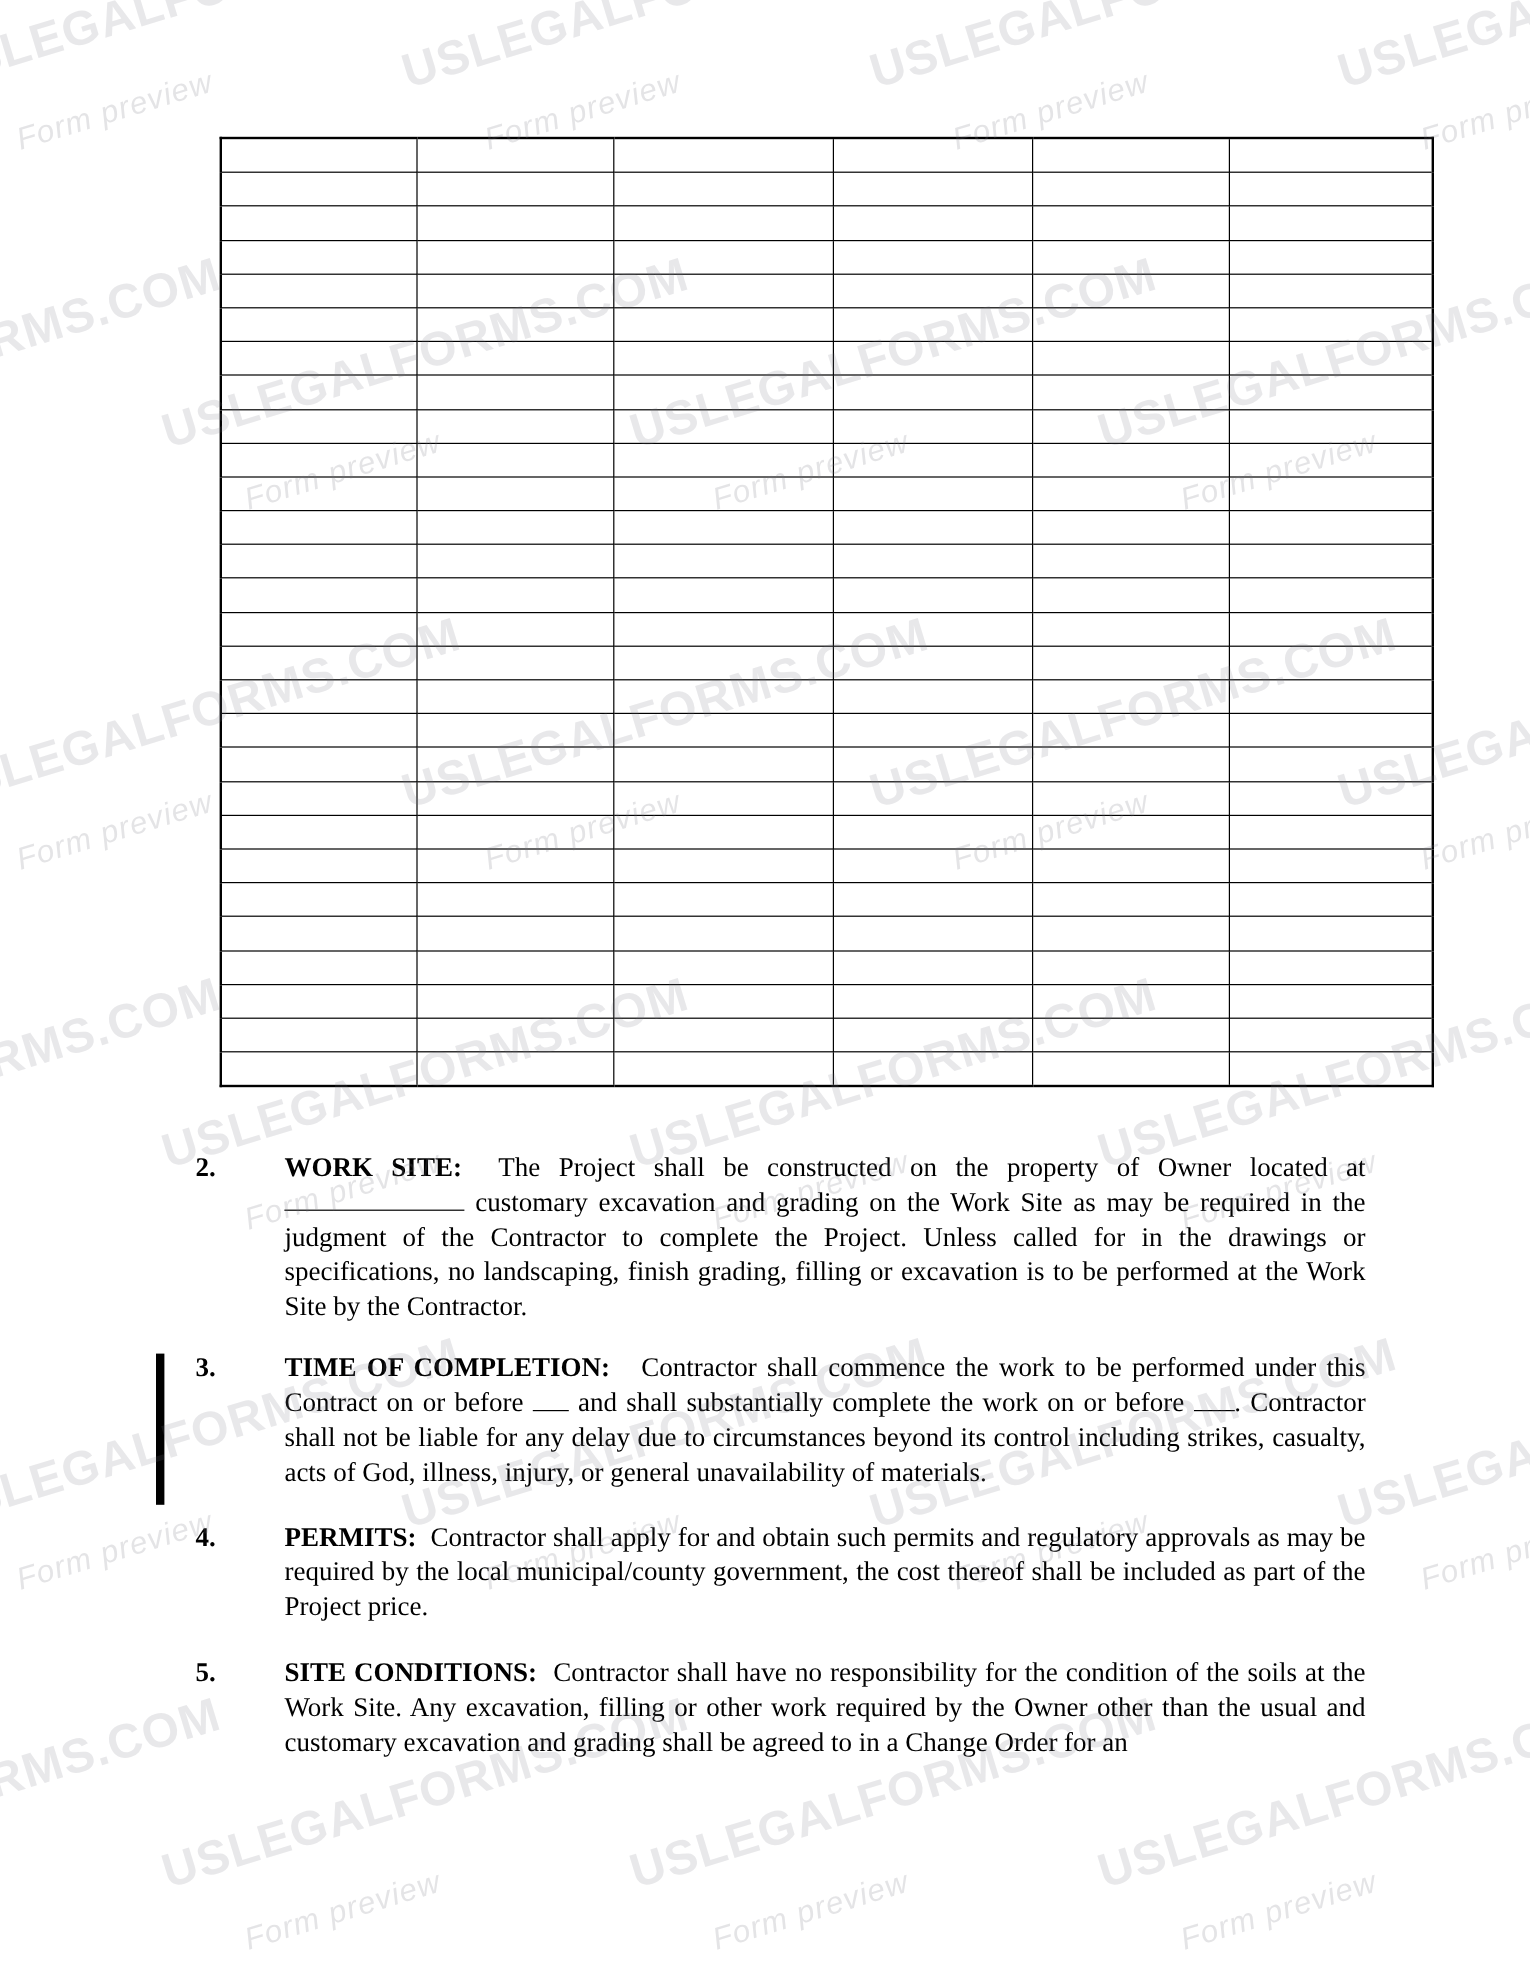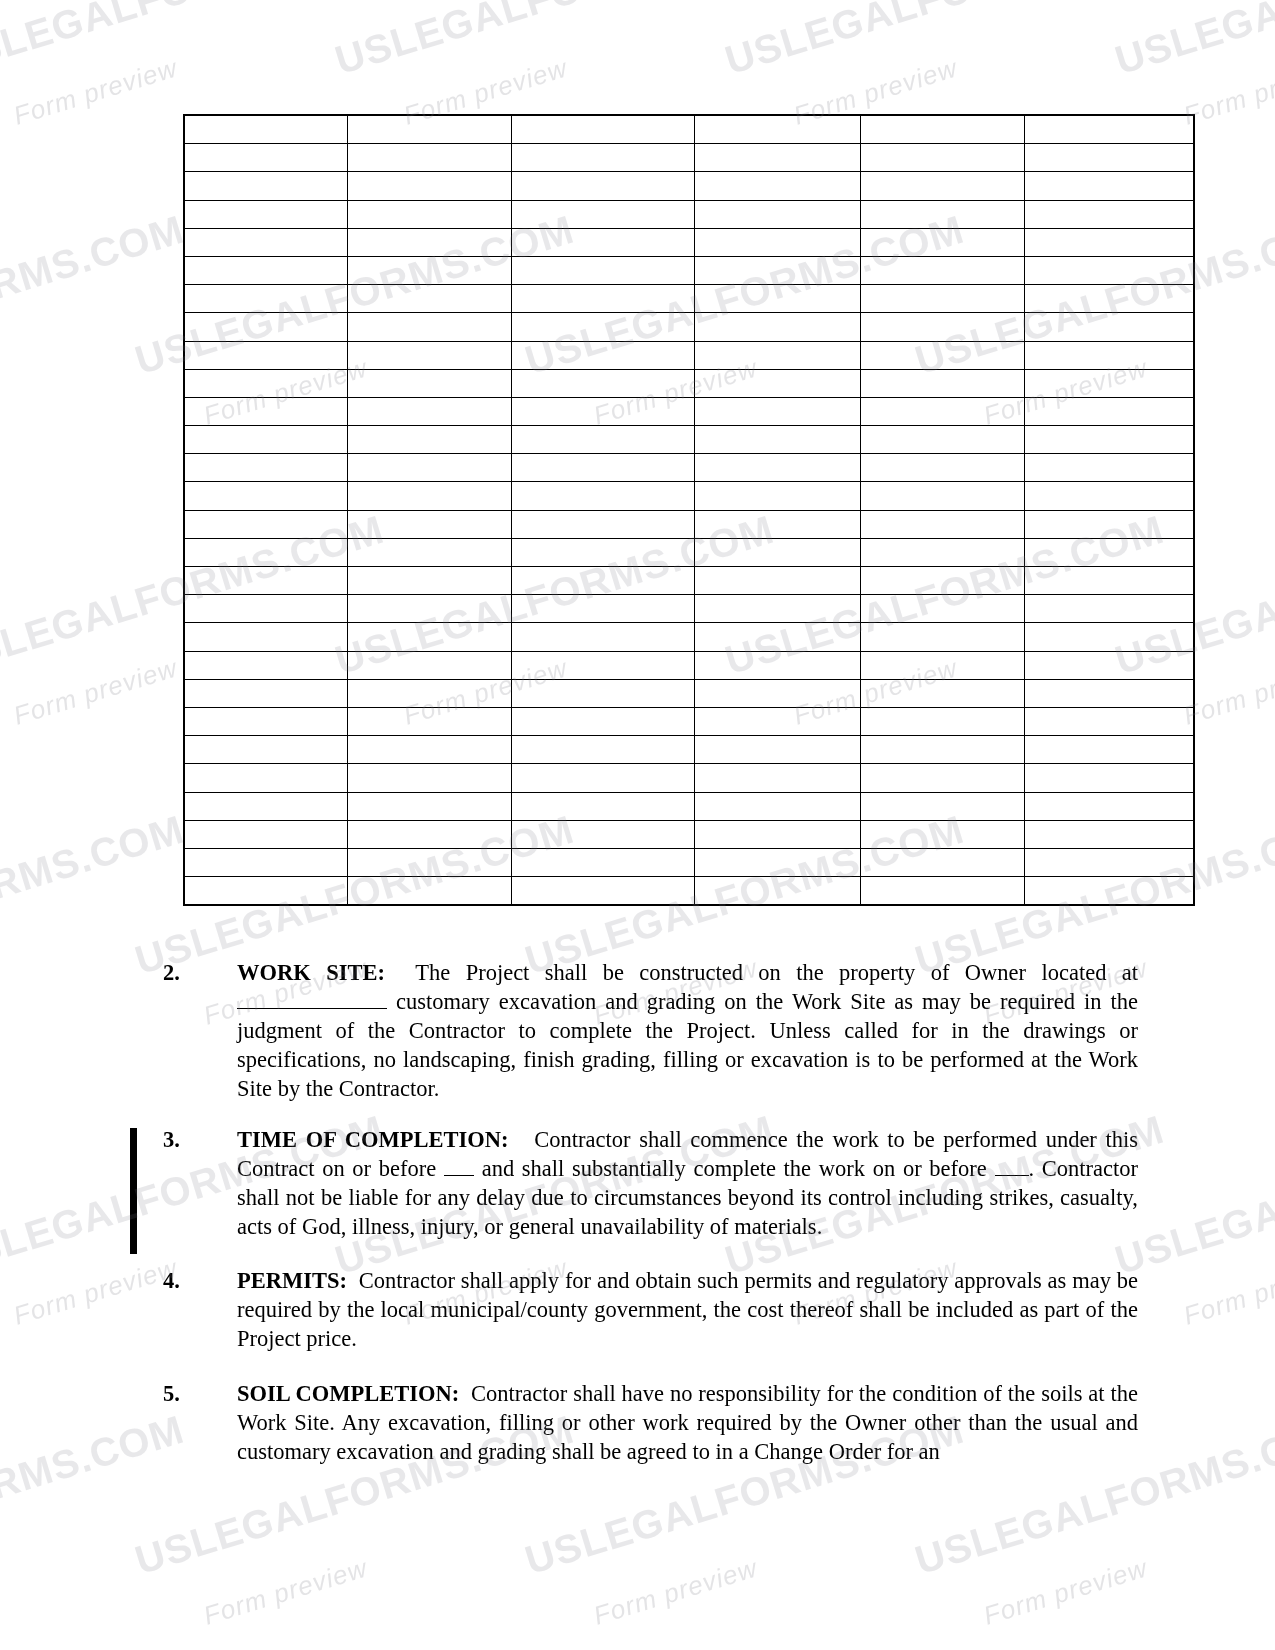--- a/index.html
+++ b/index.html
@@ -389,21 +389,21 @@
       <span class="txt"><span class="heading">TIME OF COMPLETION:</span>&nbsp;&nbsp; <span>Contractor shall commence the work to be performed under this Contract on or before</span> <span class="fill short"></span> <span>and shall substantially complete the work on or before</span> <span class="fill short2"></span><span>. Contractor shall not be liable for any delay due to circumstances beyond its control including strikes, casualty, acts of God, illness, injury, or general unavailability of materials.</span></span>
     </div>
 
     <div class="clause" style="top:1266px;">
       <span class="num">4.</span>
       <span class="txt"><span class="heading">PERMITS:</span>&nbsp; <span>Contractor shall apply for and obtain such permits and regulatory approvals as may be required by the local municipal/county government, the cost thereof shall be included as part of the Project price.</span></span>
     </div>
 
     <div class="clause" style="top:1379px;">
       <span class="num">5.</span>
-      <span class="txt"><span class="heading">SOIL COMPLETION:</span>&nbsp; <span>Contractor shall have no responsibility for the condition of the soils at the Work Site.  Any excavation, filling or other work required by the Owner other than the usual and customary excavation and grading shall be agreed to in a Change Order for an</span></span>
+      <span class="txt"><span class="heading">SITE CONDITIONS:</span>&nbsp; <span>Contractor shall have no responsibility for the condition of the soils at the Work Site.  Any excavation, filling or other work required by the Owner other than the usual and customary excavation and grading shall be agreed to in a Change Order for an</span></span>
     </div>
 
   </div>
 
   <div id="change-bar"></div>
 
   <div id="watermark-layer">
       <div class="wm brand" style="left: -60px; top: 40px;">USLEGALFORMS.COM</div>
       <div class="wm preview" style="left: 10px; top: 102px;">Form preview</div>
       <div class="wm brand" style="left: 330px; top: 40px;">USLEGALFORMS.COM</div>

